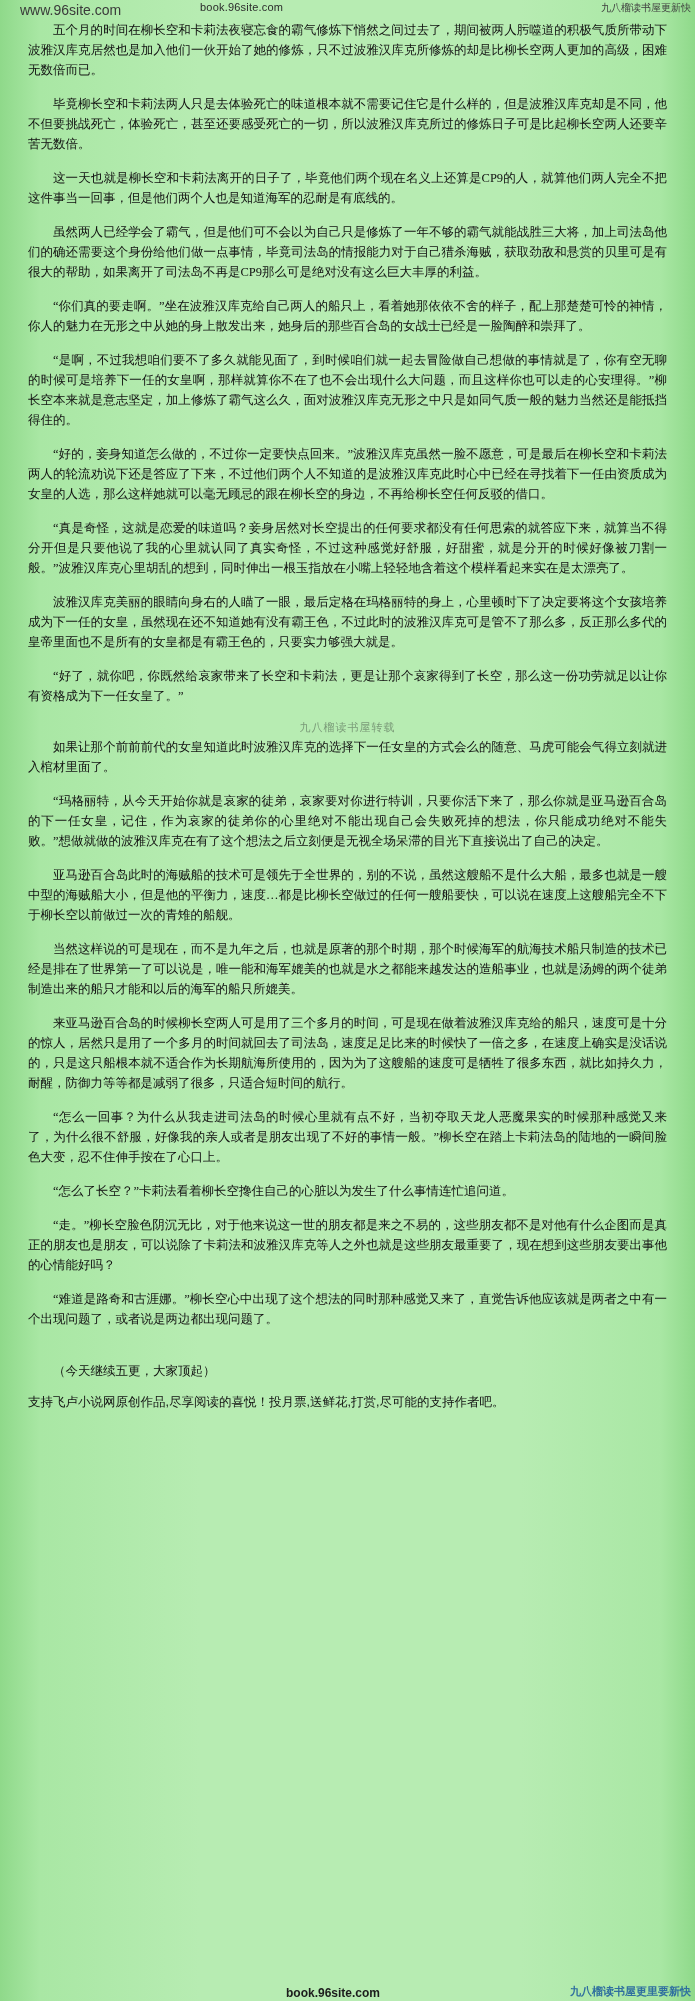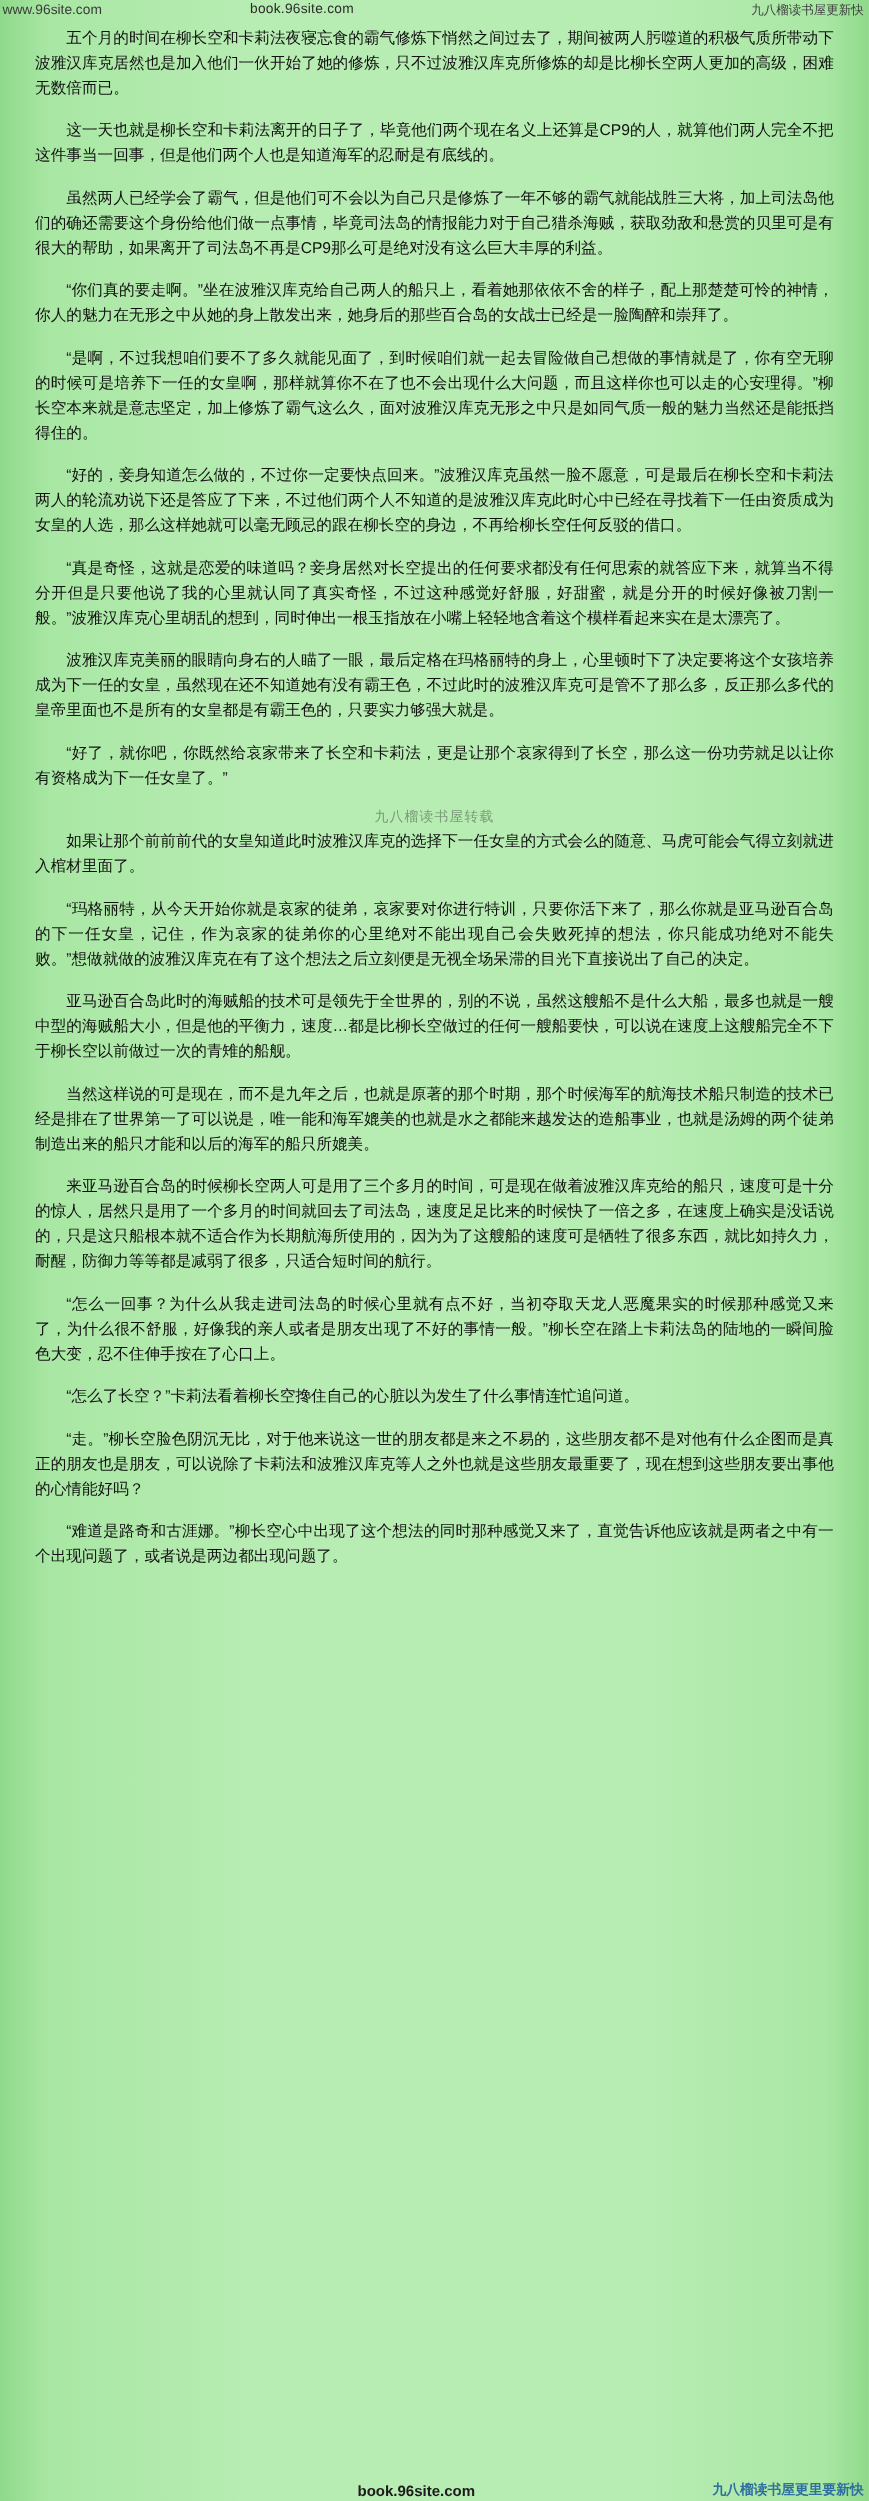--- a/index.html
+++ b/index.html
@@ -29,44 +29,44 @@
     position: absolute;
     left: 200px;
     top: 1px;
     font-size: 11px;
     color: #2b2b2b;
     font-family: "Liberation Sans", sans-serif;
     letter-spacing: 0.2px;
   }
   .site-url-top-left {
     position: absolute;
-    left: 2px;
+    left: 20px;
     top: 2px;
-    font-size: 11px;
+    font-size: 14px;
     color: #3a3a3a;
   }
   .top-right-note {
     position: absolute;
     right: 4px;
     top: 1px;
     font-size: 10px;
     color: #3f3f3f;
     white-space: nowrap;
   }
   .content {
     padding: 4px 28px 0 28px;
   }
   p.para {
     margin: 0 0 14px 0;
     font-size: 12.5px;
     line-height: 20px;
     color: #111111;
     text-indent: 2em;
     text-align: justify;
-    font-family: Liberation Sans, sans-serif;
+    font-family: Liberation Serif, serif;
   }
   .watermark-mid {
     text-align: center;
     font-size: 11px;
     color: #7a9a78;
     margin: 2px 0 2px 0;
     letter-spacing: 1px;
   }
   .spacer-small { height: 10px; }
   .footer {
@@ -118,20 +118,21 @@
 <div class="page">
 
   <div class="top-bar">
     <span class="site-url-top-left">www.96site.com</span>
     <span class="site-url-top">book.96site.com</span>
     <span class="top-right-note">九八榴读书屋更新快</span>
   </div>
 
   <div class="content">
     <p class="para">五个月的时间在柳长空和卡莉法夜寝忘食的霸气修炼下悄然之间过去了，期间被两人肟噬道的积极气质所带动下波雅汉库克居然也是加入他们一伙开始了她的修炼，只不过波雅汉库克所修炼的却是比柳长空两人更加的高级，困难无数倍而已。</p>
+    <p class="para">毕竟柳长空和卡莉法两人只是去体验死亡的味道根本就不需要记住它是什么样的，但是波雅汉库克却是不同，他不但要挑战死亡，体验死亡，甚至还要感受死亡的一切，所以波雅汉库克所过的修炼日子可是比起柳长空两人还要辛苦无数倍。</p>
     <p class="para">这一天也就是柳长空和卡莉法离开的日子了，毕竟他们两个现在名义上还算是CP9的人，就算他们两人完全不把这件事当一回事，但是他们两个人也是知道海军的忍耐是有底线的。</p>
     <p class="para">虽然两人已经学会了霸气，但是他们可不会以为自己只是修炼了一年不够的霸气就能战胜三大将，加上司法岛他们的确还需要这个身份给他们做一点事情，毕竟司法岛的情报能力对于自己猎杀海贼，获取劲敌和悬赏的贝里可是有很大的帮助，如果离开了司法岛不再是CP9那么可是绝对没有这么巨大丰厚的利益。</p>
     <p class="para">“你们真的要走啊。”坐在波雅汉库克给自己两人的船只上，看着她那依依不舍的样子，配上那楚楚可怜的神情，你人的魅力在无形之中从她的身上散发出来，她身后的那些百合岛的女战士已经是一脸陶醉和崇拜了。</p>
     <p class="para">“是啊，不过我想咱们要不了多久就能见面了，到时候咱们就一起去冒险做自己想做的事情就是了，你有空无聊的时候可是培养下一任的女皇啊，那样就算你不在了也不会出现什么大问题，而且这样你也可以走的心安理得。”柳长空本来就是意志坚定，加上修炼了霸气这么久，面对波雅汉库克无形之中只是如同气质一般的魅力当然还是能抵挡得住的。</p>
     <p class="para">“好的，妾身知道怎么做的，不过你一定要快点回来。”波雅汉库克虽然一脸不愿意，可是最后在柳长空和卡莉法两人的轮流劝说下还是答应了下来，不过他们两个人不知道的是波雅汉库克此时心中已经在寻找着下一任由资质成为女皇的人选，那么这样她就可以毫无顾忌的跟在柳长空的身边，不再给柳长空任何反驳的借口。</p>
     <p class="para">“真是奇怪，这就是恋爱的味道吗？妾身居然对长空提出的任何要求都没有任何思索的就答应下来，就算当不得分开但是只要他说了我的心里就认同了真实奇怪，不过这种感觉好舒服，好甜蜜，就是分开的时候好像被刀割一般。”波雅汉库克心里胡乱的想到，同时伸出一根玉指放在小嘴上轻轻地含着这个模样看起来实在是太漂亮了。</p>
     <p class="para">波雅汉库克美丽的眼睛向身右的人瞄了一眼，最后定格在玛格丽特的身上，心里顿时下了决定要将这个女孩培养成为下一任的女皇，虽然现在还不知道她有没有霸王色，不过此时的波雅汉库克可是管不了那么多，反正那么多代的皇帝里面也不是所有的女皇都是有霸王色的，只要实力够强大就是。</p>
     <p class="para">“好了，就你吧，你既然给哀家带来了长空和卡莉法，更是让那个哀家得到了长空，那么这一份功劳就足以让你有资格成为下一任女皇了。”</p>
 
     <div class="watermark-mid">九八榴读书屋转载</div>
@@ -142,19 +143,23 @@
     <p class="para">当然这样说的可是现在，而不是九年之后，也就是原著的那个时期，那个时候海军的航海技术船只制造的技术已经是排在了世界第一了可以说是，唯一能和海军媲美的也就是水之都能来越发达的造船事业，也就是汤姆的两个徒弟制造出来的船只才能和以后的海军的船只所媲美。</p>
     <p class="para">来亚马逊百合岛的时候柳长空两人可是用了三个多月的时间，可是现在做着波雅汉库克给的船只，速度可是十分的惊人，居然只是用了一个多月的时间就回去了司法岛，速度足足比来的时候快了一倍之多，在速度上确实是没话说的，只是这只船根本就不适合作为长期航海所使用的，因为为了这艘船的速度可是牺牲了很多东西，就比如持久力，耐醒，防御力等等都是减弱了很多，只适合短时间的航行。</p>
     <p class="para">“怎么一回事？为什么从我走进司法岛的时候心里就有点不好，当初夺取天龙人恶魔果实的时候那种感觉又来了，为什么很不舒服，好像我的亲人或者是朋友出现了不好的事情一般。”柳长空在踏上卡莉法岛的陆地的一瞬间脸色大变，忍不住伸手按在了心口上。</p>
     <p class="para">“怎么了长空？”卡莉法看着柳长空搀住自己的心脏以为发生了什么事情连忙追问道。</p>
     <p class="para">“走。”柳长空脸色阴沉无比，对于他来说这一世的朋友都是来之不易的，这些朋友都不是对他有什么企图而是真正的朋友也是朋友，可以说除了卡莉法和波雅汉库克等人之外也就是这些朋友最重要了，现在想到这些朋友要出事他的心情能好吗？</p>
     <p class="para">“难道是路奇和古涯娜。”柳长空心中出现了这个想法的同时那种感觉又来了，直觉告诉他应该就是两者之中有一个出现问题了，或者说是两边都出现问题了。</p>
   </div>
 
   <div class="spacer-small"></div>
 
+  <div class="footer">
+    <p class="note">（今天继续五更，大家顶起）</p>
+    <p class="promo">支持飞卢小说网原创作品,尽享阅读的喜悦！投月票,送鲜花,打赏,尽可能的支持作者吧。</p>
+  </div>
 
   <div class="bottom-bar">
     <span class="bottom-url">book.96site.com</span>
     <span class="bottom-right-note">九八榴读书屋更里要新快</span>
   </div>
 
 </div>
 
 </body></html>

